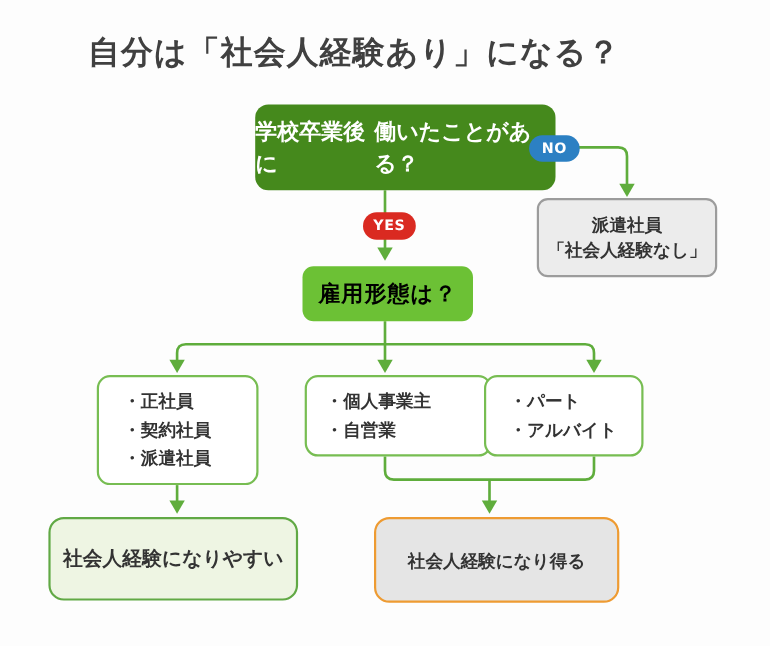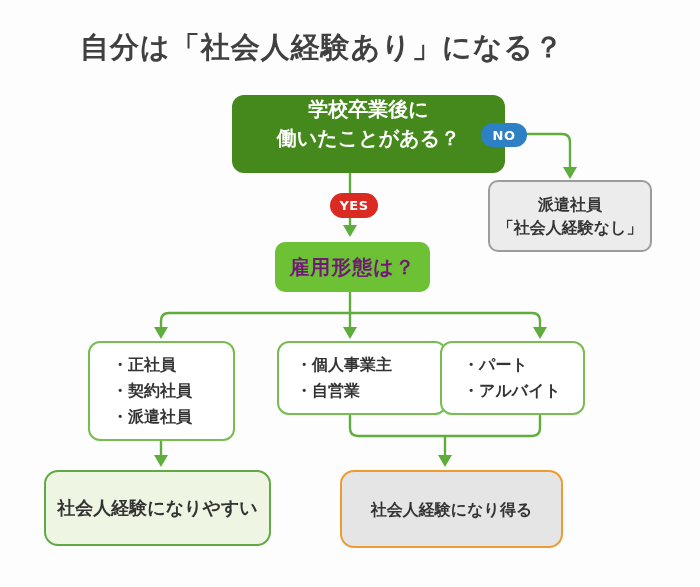--- a/index.html
+++ b/index.html
@@ -9,26 +9,26 @@
   .connectors { position:absolute; left:0; top:0; width:700px; height:587px; pointer-events:none; }
   .connectors path { fill:none; stroke:#5fad3c; stroke-width:2.4; }
   .connectors polygon { fill:#5fad3c; stroke:none; }
 
   .title { position:absolute; left:0; top:28px; width:644px; text-align:center;
            font-size:29px; font-weight:700; color:#404040; letter-spacing:1px; }
 
   .node { position:absolute; }
 
   .q1 { left:232px; top:95px; width:273px; height:78px; background:#45891c;
-        border-radius:12px; display:flex; flex-direction:column; 
+        border-radius:12px; display:flex; justify-content:center;
         align-items:center; color:#fff; font-size:20px; font-weight:700; line-height:29px; }
 
   .q2 { left:275px; top:242px; width:155px; height:50px; background:#6cc135;
         border-radius:10px; display:flex; justify-content:center; align-items:center;
-        color:#701a75; font-size:20px; font-weight:700; letter-spacing:1px; }
+        color:#000000; font-size:20px; font-weight:700; letter-spacing:1px; }
 
   .badge { position:absolute; display:flex; justify-content:center; align-items:center;
            color:#fff; font-weight:700; font-size:13px; letter-spacing:.5px; }
   .badge.no  { left:481px; top:123px; width:46px; height:24px; background:#2c80c3; border-radius:12px; }
   .badge.yes { left:330px; top:193px; width:48px; height:25px; background:#da2a21; border-radius:13px; }
 
   .gray-result { left:488px; top:180px; width:164px; height:72px; background:#ececec;
         border:2px solid #9c9c9c; border-radius:10px; display:flex; flex-direction:column;
         justify-content:center; align-items:center; font-size:16px; font-weight:700; line-height:23px; }
 

